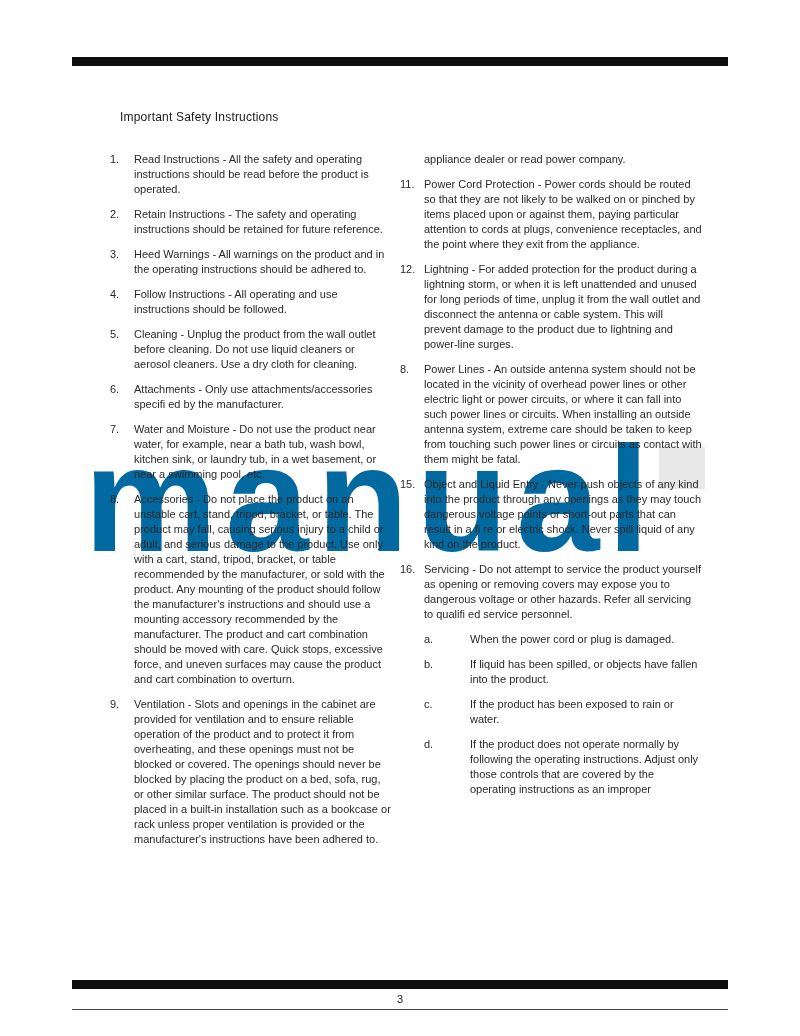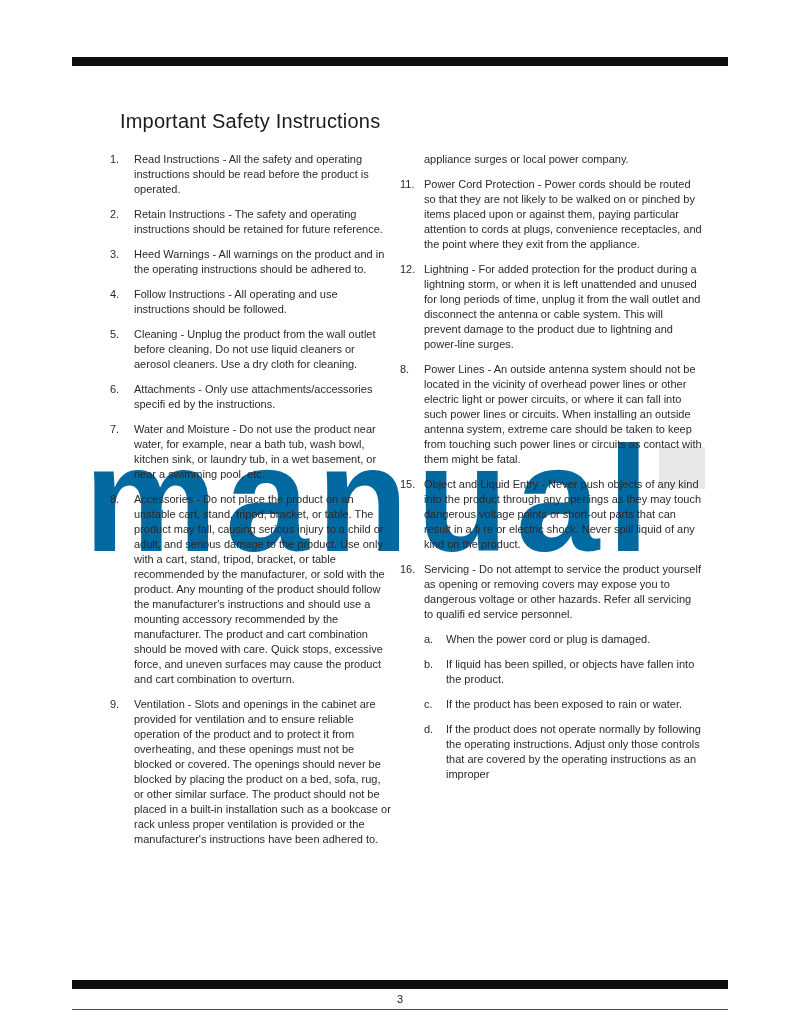--- a/index.html
+++ b/index.html
@@ -9,21 +9,21 @@
     color:#222;
     position:relative;
     overflow:hidden;
   }
   .top-bar {
     position:absolute; left:72px; right:72px; top:57px; height:9px;
     background:#0d0d0d;
   }
   .page-title {
     position:absolute; left:120px; top:110px;
-    font-size:20px; font-weight:400; color:#1a1a1a; letter-spacing:0.2px;
+    font-size:12px; font-weight:400; color:#1a1a1a; letter-spacing:0.2px;
     z-index:2;
   }
   .watermark {
     position:absolute; left:84px; top:424px;
     font-size:150px; line-height:1; font-weight:700;
     color:#0369a1; letter-spacing:8px;
     z-index:0; user-select:none; white-space:nowrap;
   }
   .wm-dot {
     position:absolute; left:659px; top:447px; width:46px; height:42px;
@@ -40,21 +40,21 @@
     font-size:11px; line-height:15px; color:#2a2a2a;
   }
   .item .num { width:24px; flex:none; }
   .item .text { flex:1; }
   .item.continuation .num { width:24px; }
   .subitem {
     display:flex; margin-bottom:10px; margin-left:24px;
     font-size:11px; line-height:15px; color:#2a2a2a;
   }
   .subitem .num { width:22px; flex:none; }
-  .subitem .text { flex:1; }
+  .subitem .text { flex:1;margin-left:24px; }
   .bottom-bar {
     position:absolute; left:72px; right:72px; top:980px; height:9px;
     background:#0d0d0d;
   }
   .page-number {
     position:absolute; left:0; right:0; top:993px;
     text-align:center; font-size:11px; color:#222; z-index:2;
   }
   .thin-rule {
     position:absolute; left:72px; right:72px; top:1009px; height:1px;
@@ -89,40 +89,40 @@
     <div class="item">
       <span class="num">4.</span>
       <span class="text">Follow Instructions - All operating and use instructions should be followed.</span>
     </div>
     <div class="item">
       <span class="num">5.</span>
       <span class="text">Cleaning - Unplug the product from the wall outlet before cleaning. Do not use liquid cleaners or aerosol cleaners. Use a dry cloth for cleaning.</span>
     </div>
     <div class="item">
       <span class="num">6.</span>
-      <span class="text">Attachments - Only use attachments/accessories specifi ed by the instructions.</span>
+      <span class="text">Attachments - Only use attachments/accessories specifi ed by the manufacturer.</span>
     </div>
     <div class="item">
       <span class="num">7.</span>
       <span class="text">Water and Moisture - Do not use the product near water, for example, near a bath tub, wash bowl, kitchen sink, or laundry tub, in a wet basement, or near a swimming pool, etc.</span>
     </div>
     <div class="item">
       <span class="num">8.</span>
       <span class="text">Accessories - Do not place the product on an unstable cart, stand, tripod, bracket, or table. The product may fall, causing serious injury to a child or adult, and serious damage to the product. Use only with a cart, stand, tripod, bracket, or table recommended by the manufacturer, or sold with the product. Any mounting of the product should follow the manufacturer's instructions and should use a mounting accessory recommended by the manufacturer. The product and cart combination should be moved with care. Quick stops, excessive force, and uneven surfaces may cause the product and cart combination to overturn.</span>
     </div>
     <div class="item">
       <span class="num">9.</span>
       <span class="text">Ventilation - Slots and openings in the cabinet are provided for ventilation and to ensure reliable operation of the product and to protect it from overheating, and these openings must not be blocked or covered. The openings should never be blocked by placing the product on a bed, sofa, rug, or other similar surface. The product should not be placed in a built-in installation such as a bookcase or rack unless proper ventilation is provided or the manufacturer's instructions have been adhered to.</span>
     </div>
   </div>
 
   <div class="col-right">
     <div class="item continuation">
       <span class="num"></span>
-      <span class="text">appliance surges or local power company.</span>
+      <span class="text">appliance dealer or read power company.</span>
     </div>
     <div class="item">
       <span class="num">11.</span>
       <span class="text">Power Cord Protection - Power cords should be routed so that they are not likely to be walked on or pinched by items placed upon or against them, paying particular attention to cords at plugs, convenience receptacles, and the point where they exit from the appliance.</span>
     </div>
     <div class="item">
       <span class="num">12.</span>
       <span class="text">Lightning - For added protection for the product during a lightning storm, or when it is left unattended and unused for long periods of time, unplug it from the wall outlet and disconnect the antenna or cable system. This will prevent damage to the product due to lightning and power-line surges.</span>
     </div>
     <div class="item">

